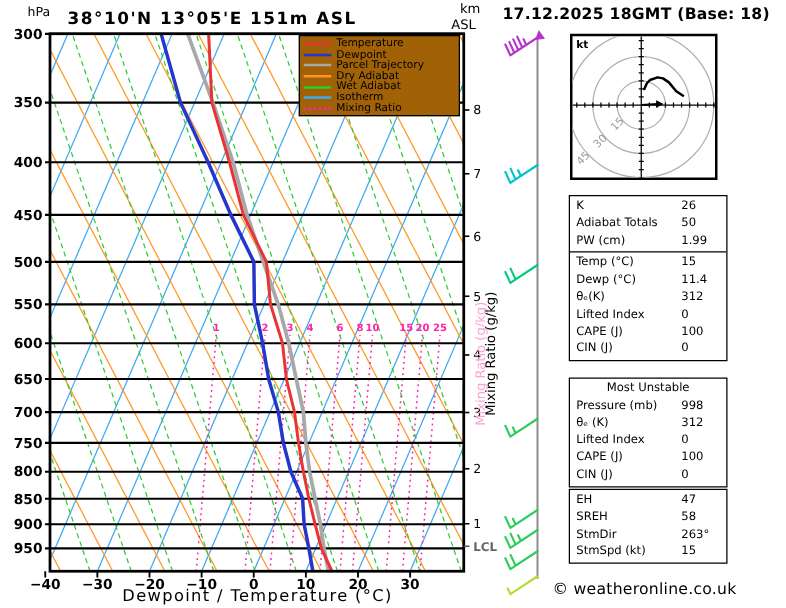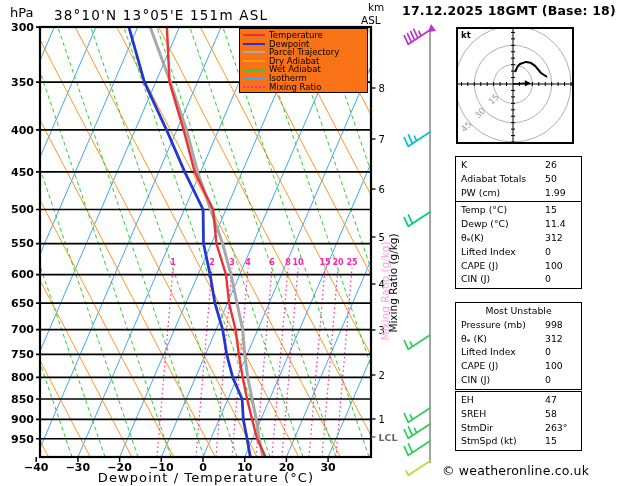--- a/index.html
+++ b/index.html
@@ -1,28 +1,28 @@
 <!DOCTYPE html>
 <html><head>
 <meta charset="utf-8">
 <style>
 *{box-sizing:border-box;margin:0;padding:0}
 body{margin:0;background:#fff;font-family:"DejaVu Sans",sans-serif}
 #wrap{position:relative;width:629px;height:486px;background:#fff;color:#000;overflow:hidden}
 .abs{position:absolute;white-space:nowrap}
-#title{left:54px;top:7px;font-weight:normal;font-size:13.5px;letter-spacing:1.2px}
+#title{left:54px;top:7px;font-weight:bold;font-size:13.5px;letter-spacing:1.2px}
 #date{left:402px;top:3px;font-weight:bold;font-size:12.5px;letter-spacing:0.2px}
-#hpa-label{left:10px;top:5px;font-size:13px}
+#hpa-label{left:22px;top:5px;font-size:10px}
 #km-label{left:368px;top:1px;font-size:10.5px}
 #asl-label{left:361px;top:14px;font-size:10.5px}
 #xlabel{left:58px;top:470px;width:296px;text-align:center;font-size:13px;letter-spacing:1.1px}
 #mix-black{left:393px;top:283px;transform:translate(-50%,-50%) rotate(-90deg);font-size:10.5px}
 #mix-pink{left:385px;top:291px;transform:translate(-50%,-50%) rotate(-90deg);font-size:10.5px;color:#ffa3d6}
 #copyright{left:442px;top:463px;font-weight:normal;font-size:12.5px;letter-spacing:0.2px}
-#legend{left:239px;top:28px;width:129px;border:1.6px solid #000;background:#f97316;padding:2px 0 1px 3px}
+#legend{left:239px;top:28px;width:129px;border:1.6px solid #000;background:#a16207;padding:2px 0 1px 3px}
 .leg-row{display:flex;align-items:center;height:8.6px}
 .leg-swatch{width:22px;height:0;border-top:2.6px solid #000;margin-right:4px;flex:none}
 .leg-swatch.dotted{border-top-style:dotted}
 .leg-label{font-size:8.5px;line-height:8.6px}
 .tbox{position:absolute;left:455px;width:127px;border:1.6px solid #000;background:#fff;font-size:9.3px}
 .tgroup{padding:1px 0 2px 0}
 .tgroup+.tgroup{border-top:1.6px solid #000}
 .thead{text-align:center;height:13.8px;line-height:13.8px}
 .trow{display:flex;height:13.8px;line-height:13.8px}
 .tlabel{width:89px;padding-left:5px}

